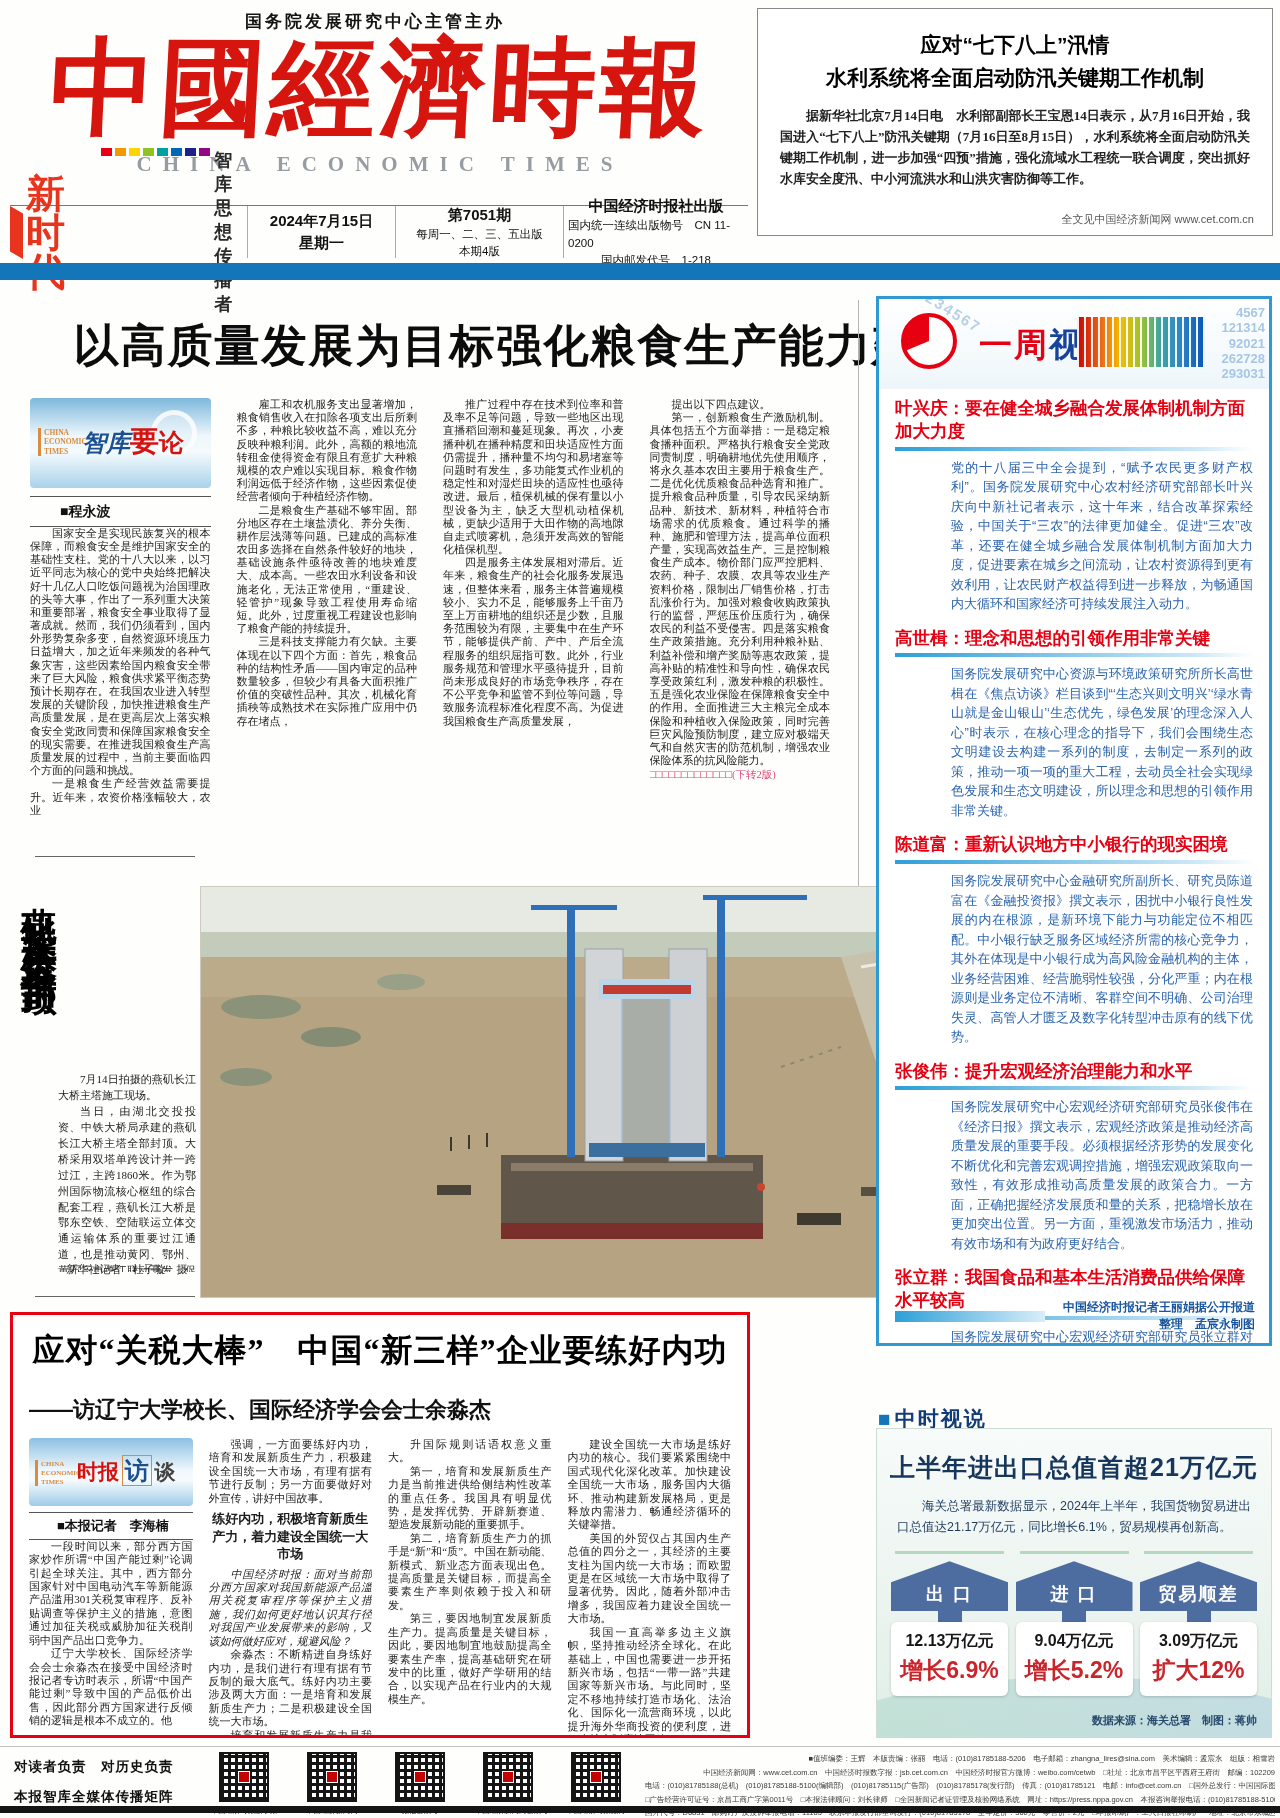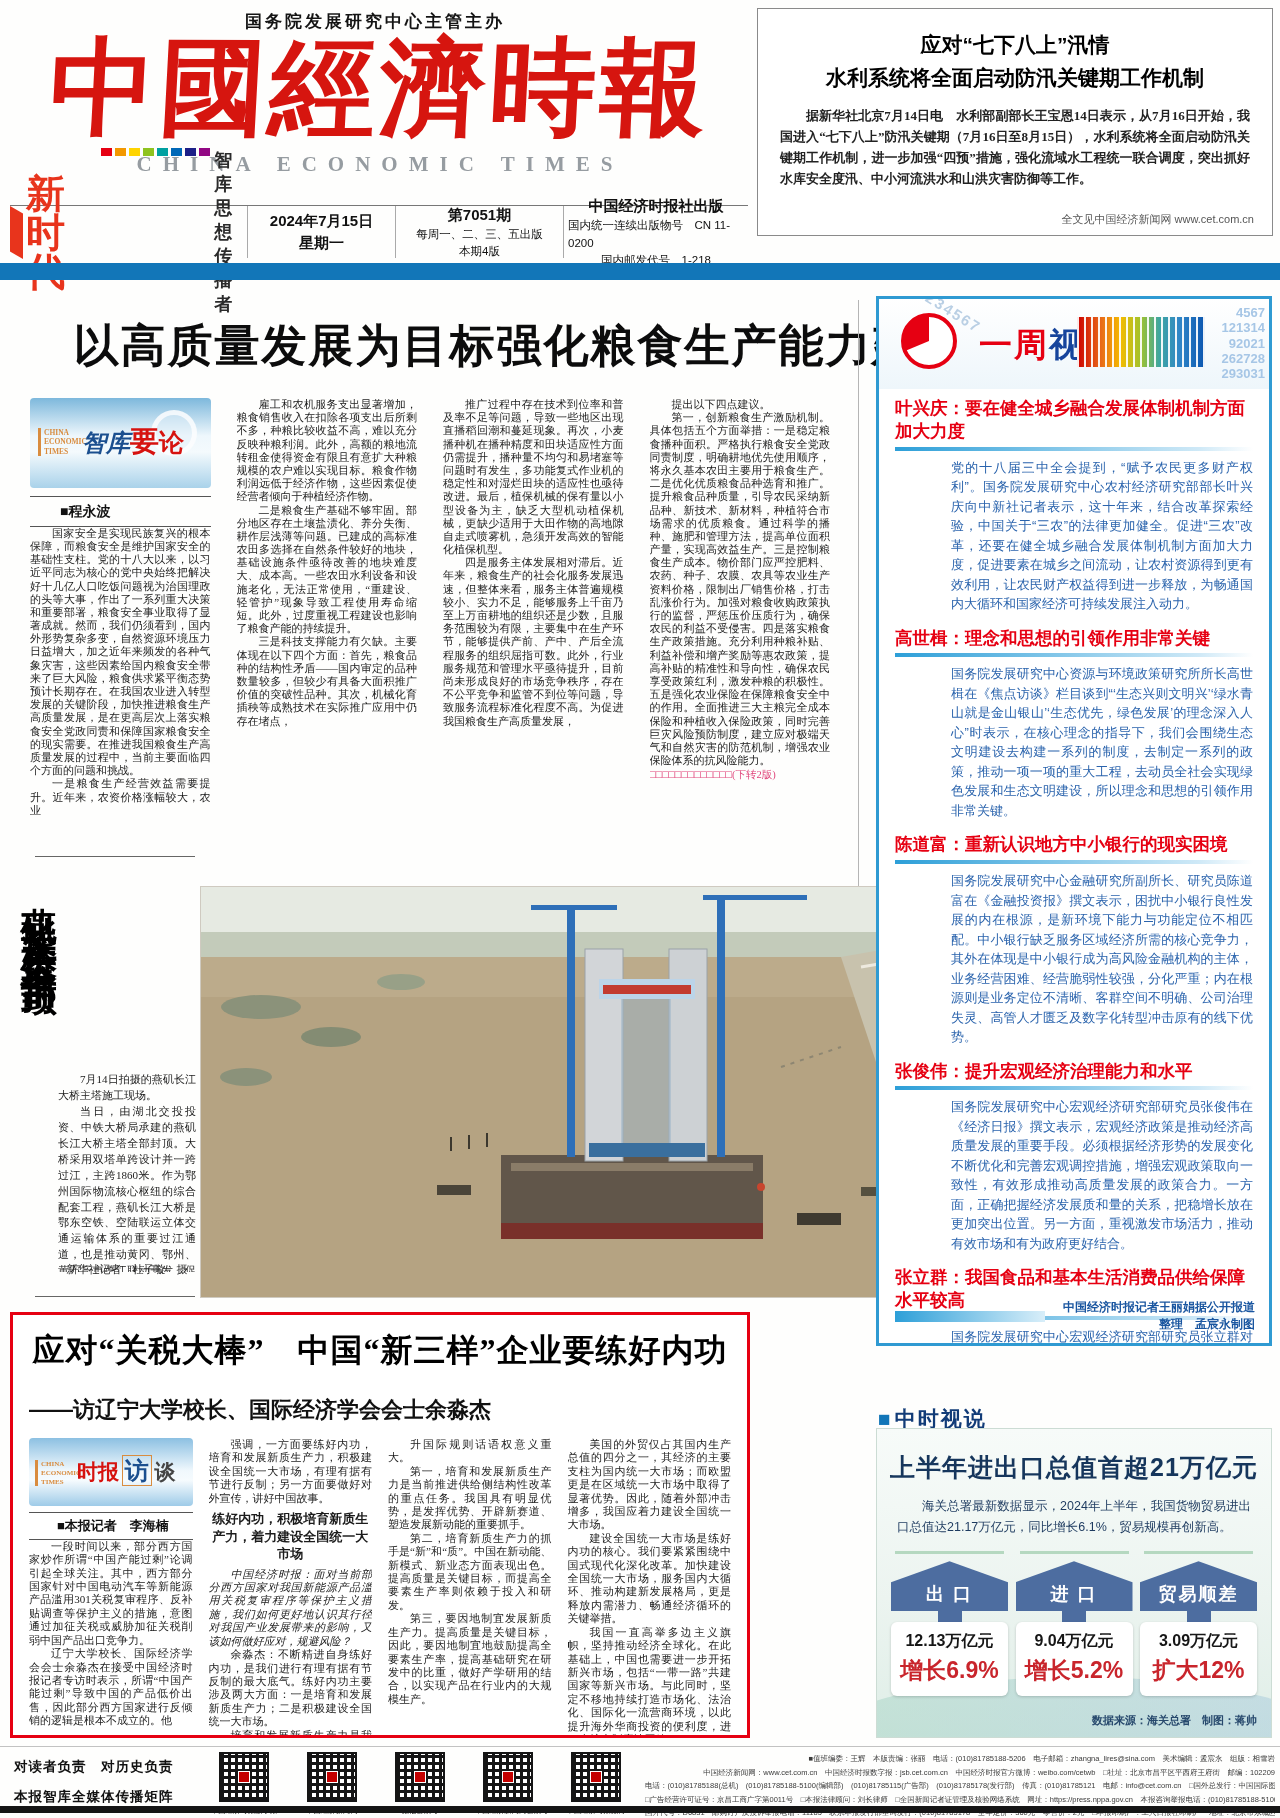--- a/index.html
+++ b/index.html
@@ -424,22 +424,22 @@
           <p>余淼杰：不断精进自身练好内功，是我们进行有理有据有节反制的最大底气。练好内功主要涉及两大方面：一是培育和发展新质生产力；二是积极建设全国统一大市场。</p>
           <p>培育和发展新质生产力是我国提升新赛道产业产品核心竞争力的关键因素，对我国进一步参与国际竞争，提</p>
         </div>
       <div class="icol">
           <p>升国际规则话语权意义重大。</p>
           <p>第一，培育和发展新质生产力是当前推进供给侧结构性改革的重点任务。我国具有明显优势，是发挥优势、开辟新赛道、塑造发展新动能的重要抓手。</p>
           <p>第二，培育新质生产力的抓手是“新”和“质”。中国在新动能、新模式、新业态方面表现出色。提高质量是关键目标，而提高全要素生产率则依赖于投入和研发。</p>
           <p>第三，要因地制宜发展新质生产力。提高质量是关键目标，因此，要因地制宜地鼓励提高全要素生产率，提高基础研究在研发中的比重，做好产学研用的结合，以实现产品在行业内的大规模生产。</p>
         </div>
       <div class="icol">
+          <p>建设全国统一大市场是练好内功的核心。我们要紧紧围绕中国式现代化深化改革。加快建设全国统一大市场，服务国内大循环、推动构建新发展格局，更是释放内需潜力、畅通经济循环的关键举措。</p>
           <p>美国的外贸仅占其国内生产总值的四分之一，其经济的主要支柱为国内统一大市场；而欧盟更是在区域统一大市场中取得了显著优势。因此，随着外部冲击增多，我国应着力建设全国统一大市场。</p>
-          <p>建设全国统一大市场是练好内功的核心。我们要紧紧围绕中国式现代化深化改革。加快建设全国统一大市场，服务国内大循环、推动构建新发展格局，更是释放内需潜力、畅通经济循环的关键举措。</p>
           <p>我国一直高举多边主义旗帜，坚持推动经济全球化。在此基础上，中国也需要进一步开拓新兴市场，包括“一带一路”共建国家等新兴市场。与此同时，坚定不移地持续打造市场化、法治化、国际化一流营商环境，以此提升海外华商投资的便利度，进一步扩大制度性开放。</p>
         </div>
     </div>
   </div>
 
   <div class="footer-rule"></div>
   <div class="footer-left">
       <p>对读者负责　对历史负责</p>
       <p>本报智库全媒体传播矩阵</p>
     </div>

